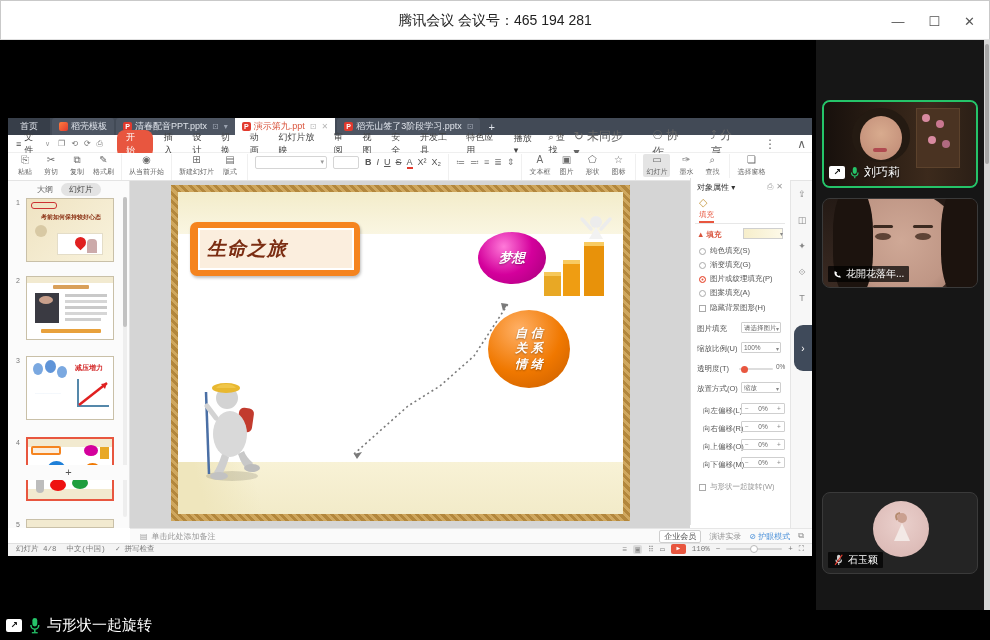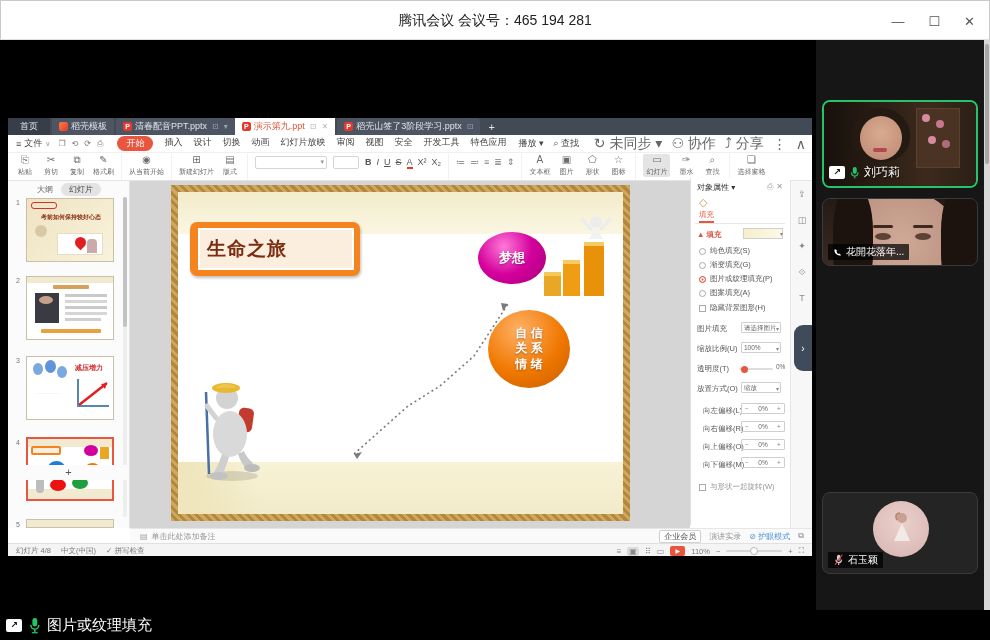--- a/index.html
+++ b/index.html
@@ -26,24 +26,24 @@
   .wtab .ticon { width:9px; height:9px; border-radius:2px; display:inline-block; }
   .ticon.docer { background:linear-gradient(135deg,#ff7e3e,#e23a2e); }
   .ticon.ppt { background:#e23a2e; color:#fff; font-size:7px; line-height:9px; text-align:center; font-weight:bold; }
   .wtab .tx { color:#9aa2af; font-size:8px; margin-left:2px; }
   .wtab.active .tx { color:#b7b7b7; }
   .newtab { color:#dfe3ea; font-size:11px; display:flex; align-items:center; padding:0 8px; }
 
   .menubar { left:0; top:17px; width:804px; height:18px; background:#fff; border-bottom:1px solid #efefef; display:flex; align-items:center; font-size:9px; color:#444; }
   .menubar .file { margin-left:8px; display:flex; gap:3px; align-items:center; }
   .qat { display:flex; gap:6px; margin-left:8px; color:#777; font-size:8px; }
-  .mtabs { display:flex; gap:11px; margin-left:14px; align-items:flex-start; }
+  .mtabs { display:flex; gap:11px; margin-left:14px; align-items:center; }
   .mtab.pill { background:#e8563f; color:#fff; border-radius:8px; padding:1px 9px; }
   .m-after { display:flex; gap:10px; margin-left:12px; align-items:center; color:#444; }
-  .m-right { margin-left:auto; margin-right:6px; display:flex; gap:9px; align-items:center; color:#666; font-size:14px;text-align:right; }
+  .m-right { margin-left:auto; margin-right:6px; display:flex; gap:21px; align-items:center; color:#666; font-size:12px; }
 
   .ribbon { left:0; top:35px; width:804px; height:28px; background:#fff; border-bottom:1px solid #e4e4e4; display:flex; align-items:center; }
   .rgroup { display:flex; align-items:flex-start; gap:6px; padding:0 7px; height:26px; border-right:1px solid #f0f0f0; }
   .ritem { display:flex; flex-direction:column; align-items:center; width:auto; min-width:20px; color:#555; }
   .ritem .ic { font-size:10px; line-height:12px; height:12px; color:#6b6b6b; }
   .ritem .lb { font-size:7px; color:#666; white-space:nowrap; margin-top:1px; }
   .ritem.pressed { background:#e4e4e4; border-radius:2px; padding:0 3px; }
   .fontbox { width:72px; height:13px; border:1px solid #d5d5d5; border-radius:2px; margin-top:2px; position:relative; }
   .fontbox:after { content:"▾"; position:absolute; right:2px; top:1px; font-size:7px; color:#999; }
   .sizebox { width:26px; height:13px; border:1px solid #d5d5d5; border-radius:2px; margin-top:2px; }
@@ -57,21 +57,21 @@
   .tnum { font-size:7px; color:#777; width:10px; text-align:right; }
   .thumb { position:absolute; left:18px; width:88px; height:64px; background:#fff; border:1px solid #c9c0a8; overflow:hidden; }
   .thumb.current { border:2px solid #e8563f; }
   .tsb { right:2px; top:16px; width:4px; height:320px; background:#eee; border-radius:2px; }
   .tsb .tb { position:absolute; left:0; top:0; width:4px; height:130px; background:#c2c2c2; border-radius:2px; }
   .tfoot { left:0; top:347px; width:122px; height:15px; background:#fbfbfb; border-right:1px solid #e3e3e3; text-align:center; font-size:11px; color:#555; line-height:14px; }
 
   
   .canvas { left:122px; top:63px; width:560px; height:347px; background:#d5d5d5; overflow:hidden; }
   .slide { left:41px; top:4px; width:459px; height:336px; background:repeating-linear-gradient(45deg,#cfa75e 0 3px,#b3873c 3px 6px); padding:7px; }
-  .slide-in { position:relative; width:100%; height:100%; background:#fff; overflow:hidden; }
+  .slide-in { position:relative; width:100%; height:100%; background:#fff; overflow:hidden;font-style:italic; }
   .band-top { left:0; top:0; width:100%; height:42px; background:linear-gradient(180deg,#f3ecca,#faf6e2); }
   .band-bot { left:0; bottom:0; width:100%; height:52px; background:linear-gradient(180deg,#f8f2d6,#f2ebc9); }
   .beam { left:0; bottom:0; width:130px; height:52px; background:linear-gradient(75deg,#efe6bd 20%,transparent 60%); }
   .titlebox { left:12px; top:30px; width:170px; height:54px; background:#f5841f; border-radius:7px; box-shadow:1px 2px 3px rgba(0,0,0,.25); }
   .titlebox .inner { position:absolute; left:8px; top:6px; right:6px; bottom:6px; background:#fbeede; border:2px solid #fff; display:flex; align-items:center; }
   .titlebox .t { font-size:19px; font-weight:bold; color:#7b2d12; padding-left:7px; letter-spacing:1px; }
   .bubble { border-radius:50%; display:flex; align-items:center; justify-content:center; text-align:center; color:#fff; font-weight:bold; font-size:12px; line-height:1.3; white-space:pre-line; text-shadow:0 1px 2px rgba(0,0,0,.35); }
   .bub-dream   { left:300px; top:40px;  width:68px; height:52px; font-size:13px; background:radial-gradient(circle at 38% 28%, #ff7ad9 0%, #d4009c 50%, #a30078 100%); }
   .bub-press   { left:98px;  top:112px; width:84px; height:62px; background:radial-gradient(circle at 38% 28%, #7cc4ff 0%, #1e7fd8 55%, #0f5fae 100%); }
   .bub-conf    { left:310px; top:118px; width:82px; height:78px; background:radial-gradient(circle at 38% 25%, #ffb066 0%, #f07800 55%, #c65c00 100%); }
@@ -104,21 +104,21 @@
   .rightstrip { left:782px; top:63px; width:22px; height:347px; background:#f7f7f7; border-left:1px solid #e5e5e5; }
   .rightstrip .si { position:absolute; left:0; width:22px; text-align:center; color:#888; font-size:9px; }
   .collapse-tab { left:786px; top:207px; width:18px; height:46px; background:#3f4a5a; border-radius:9px 0 0 9px; color:#fff; font-size:10px; display:flex; align-items:center; justify-content:center; }
 
   
   .notesbar { left:122px; top:410px; width:682px; height:15px; background:#fafafa; border-top:1px solid #e6e6e6; display:flex; align-items:center; font-size:8px; color:#999; }
   .notesbar .ph { margin-left:10px; display:flex; gap:4px; align-items:center; }
   .notesbar .right { margin-left:auto; margin-right:8px; display:flex; gap:8px; align-items:center; }
   .chip { border:1px solid #cfcfcf; border-radius:2px; padding:0 4px; color:#555; background:#fff; }
   .eyelink { color:#4a90d9; }
-  .statusbar { left:0; top:425px; width:804px; height:13px; background:#f4f4f4; border-top:1px solid #e0e0e0; display:flex; align-items:flex-end; font-size:7.5px; color:#777; }
+  .statusbar { left:0; top:425px; width:804px; height:13px; background:#f4f4f4; border-top:1px solid #e0e0e0; display:flex; align-items:flex-start; font-size:7.5px; color:#777;font-family:Liberation Mono, monospace; }
   .statusbar .lft { display:flex; gap:10px; margin-left:8px; }
   .statusbar .rgt { margin-left:auto; margin-right:8px; display:flex; gap:6px; align-items:center; }
   .vicon { font-size:8px; color:#888; }
   .vicon.sel { background:#dcdcdc; border-radius:2px; padding:0 2px; }
   .playbox { width:15px; height:10px; background:#e8563f; border-radius:2px; color:#fff; font-size:6px; text-align:center; line-height:10px; }
   .ztrack { width:56px; height:2px; background:#d7d7d7; border-radius:1px; position:relative; }
   .ztrack .zh { position:absolute; left:24px; top:-3px; width:8px; height:8px; border-radius:50%; background:#fff; border:1px solid #b9b9b9; }
 
   
   .sidebar { left:816px; top:40px; width:168px; height:570px; background:#161616; }
@@ -575,21 +575,21 @@
         <span class="shareic">↗</span>
         <svg width="11" height="14" viewBox="0 0 12 16">
           <rect x="4" y="1" width="4.6" height="8" rx="2.3" fill="#25c469"></rect>
           <path d="M2.6 7.5 a3.7 4 0 0 0 7.4 0" fill="none" stroke="#25c469" stroke-width="1.4"></path>
           <line x1="6.3" y1="12" x2="6.3" y2="14" stroke="#25c469" stroke-width="1.4"></line>
         </svg>
         <span class="plainname">刘巧莉</span>
       </div>
     </div>
 
-    <div class="tile" style="top:158px;height:68px">
+    <div class="tile" style="top:158px;height:90px">
       <div class="abs" style="left:0;top:0;width:100%;height:100%;background:linear-gradient(180deg,#241a15 0%,#3a2a22 100%)"></div>
       <div class="abs" style="left:18px;top:-8px;width:120px;height:110px;border-radius:48%;background:radial-gradient(circle at 50% 45%,#cfa896 0%,#bf9685 60%,#8f6d5f 100%)"></div>
       <div class="abs" style="left:10px;top:-12px;width:40px;height:110px;border-radius:40%;background:#1c130e"></div>
       <div class="abs" style="left:118px;top:-12px;width:40px;height:110px;border-radius:40%;background:#1c130e"></div>
       <div class="abs" style="left:52px;top:34px;width:16px;height:7px;border-radius:50%;background:#5d4336"></div>
       <div class="abs" style="left:92px;top:34px;width:16px;height:7px;border-radius:50%;background:#5d4336"></div>
       <div class="abs" style="left:50px;top:26px;width:20px;height:3px;border-radius:2px;background:#3c2a20"></div>
       <div class="abs" style="left:90px;top:26px;width:20px;height:3px;border-radius:2px;background:#3c2a20"></div>
       <div class="overlayrow">
         <span class="namechip">
@@ -630,16 +630,16 @@
     </div>
 
   <div class="abs sharebar">
     <span class="shareic">↗</span>
     <svg width="13" height="17" viewBox="0 0 12 16">
       <rect x="4" y="1" width="4.6" height="8" rx="2.3" fill="#25c469"></rect>
       <path d="M2.6 7.5 a3.7 4 0 0 0 7.4 0" fill="none" stroke="#25c469" stroke-width="1.4"></path>
       <line x1="6.3" y1="12" x2="6.3" y2="14" stroke="#25c469" stroke-width="1.4"></line>
       <line x1="3.5" y1="14.8" x2="9" y2="14.8" stroke="#25c469" stroke-width="1.2"></line>
     </svg>
-    <span class="txt">图片或纹理填充</span>
+    <span class="txt">与形状一起旋转</span>
   </div>
 
 </div>
 
 </body></html>

